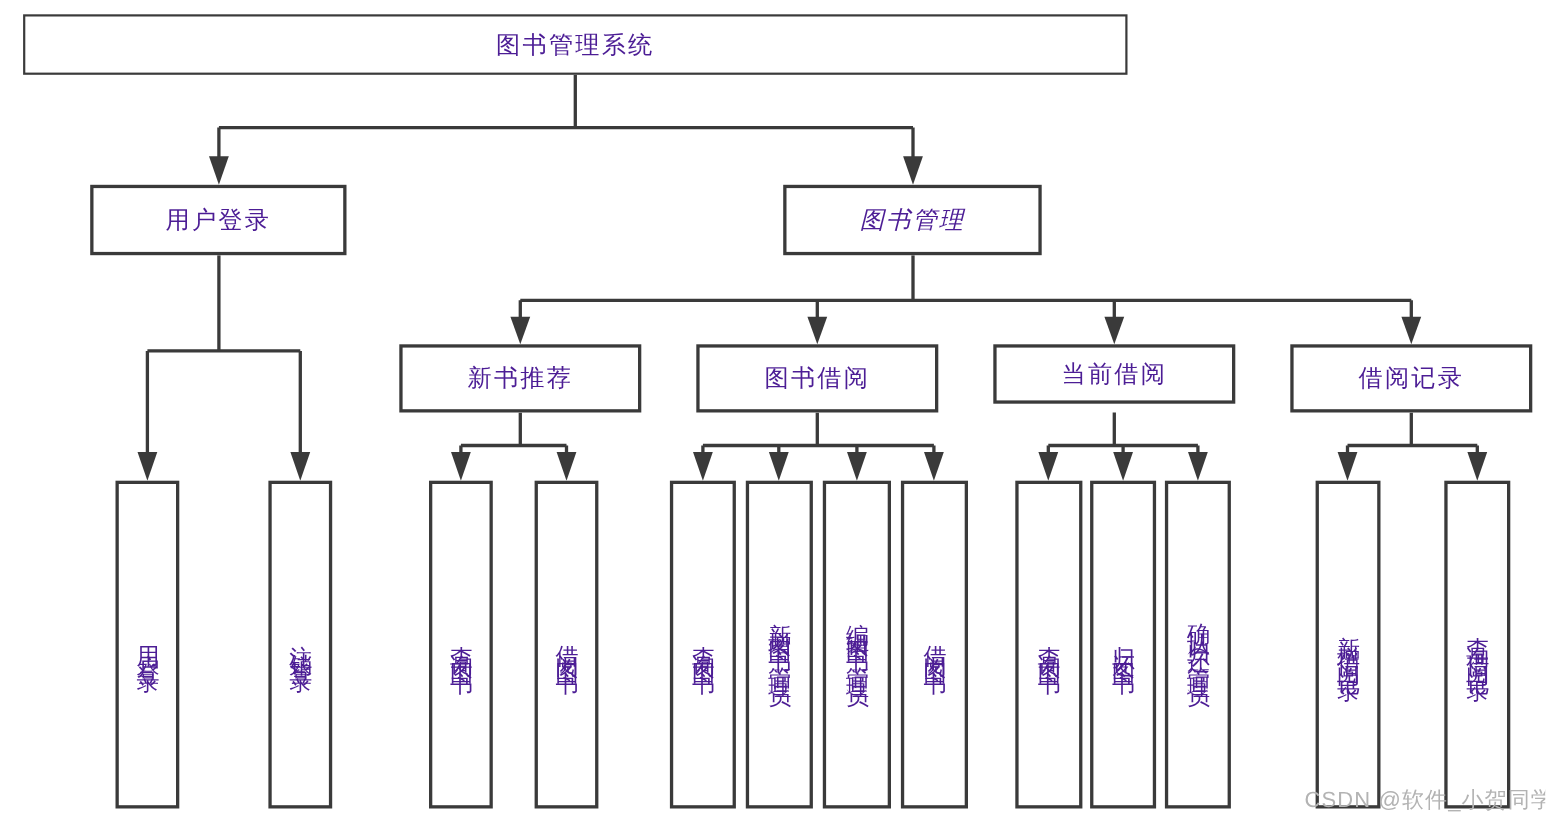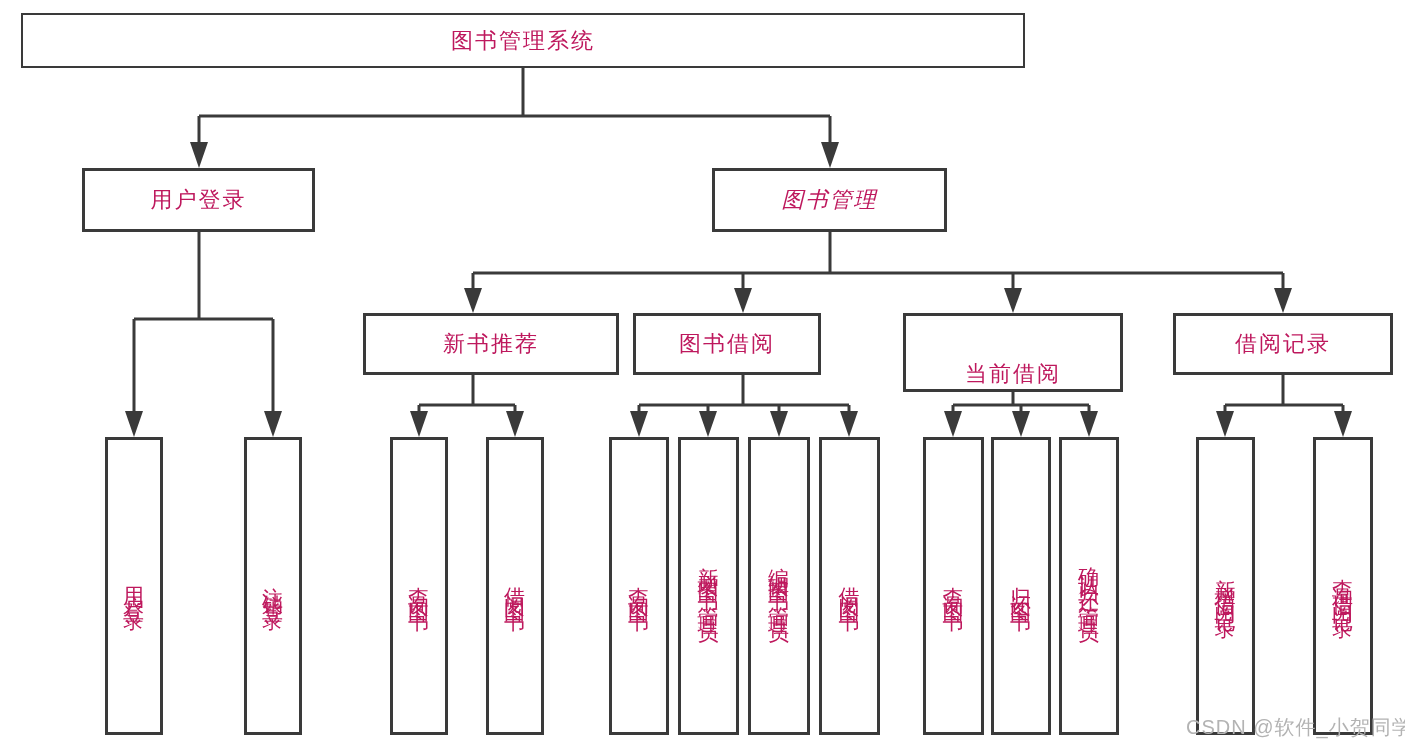--- a/index.html
+++ b/index.html
@@ -4,21 +4,21 @@
 <style>
   html,body{margin:0;padding:0;background:#ffffff;}
   .canvas{
     position:relative;width:1405px;height:747px;background:#ffffff;
     font-family:"Liberation Sans",sans-serif;overflow:hidden;
   }
   svg.connectors{position:absolute;left:0;top:0;width:1405px;height:747px;}
   .box{
     position:absolute;box-sizing:border-box;background:#ffffff;
     border:3px solid #3a3a3a;display:flex;align-items:center;justify-content:center;
-    color:#be185d;
+    color:#4c1d95;
   }
   .root-box{border-width:2px;}
   .hlabel{font-size:22px;letter-spacing:2px;white-space:nowrap;}
   .vbox .vlabel{
     writing-mode:vertical-rl;text-orientation:mixed;
     font-size:21px;line-height:1;letter-spacing:8px;white-space:nowrap;
   }
   .watermark{
     position:absolute;left:1186px;top:714px;z-index:5;
     color:#b3b3b3;font-size:20px;letter-spacing:1px;white-space:nowrap;
@@ -83,27 +83,27 @@
     <span class="hlabel">图书管理系统</span>
   </div>
 
   <div class="box" style="left:82px;top:168px;width:233px;height:64px;">
     <span class="hlabel">用户登录</span>
   </div>
   <div class="box" style="left:712px;top:168px;width:235px;height:64px;font-style:italic;">
     <span class="hlabel">图书管理</span>
   </div>
 
-  <div class="box" style="left:363px;top:313px;width:256px;height:62px;">
+  <div class="box" style="left:363px;top:313px;width:220px;height:62px;">
     <span class="hlabel">新书推荐</span>
   </div>
-  <div class="box" style="left:633px;top:313px;width:188px;height:62px;">
+  <div class="box" style="left:633px;top:313px;width:220px;height:62px;">
     <span class="hlabel">图书借阅</span>
   </div>
-  <div class="box" style="left:903px;top:313px;width:220px;height:79px;align-items:flex-end;">
+  <div class="box" style="left:903px;top:313px;width:220px;height:54px;">
     <span class="hlabel">当前借阅</span>
   </div>
   <div class="box" style="left:1173px;top:313px;width:220px;height:62px;">
     <span class="hlabel">借阅记录</span>
   </div>
 
   <div class="box vbox" style="left:105px;top:437px;width:58px;height:298px;">
     <span class="vlabel">用户登录</span>
   </div>
   <div class="box vbox" style="left:244px;top:437px;width:58px;height:298px;">

